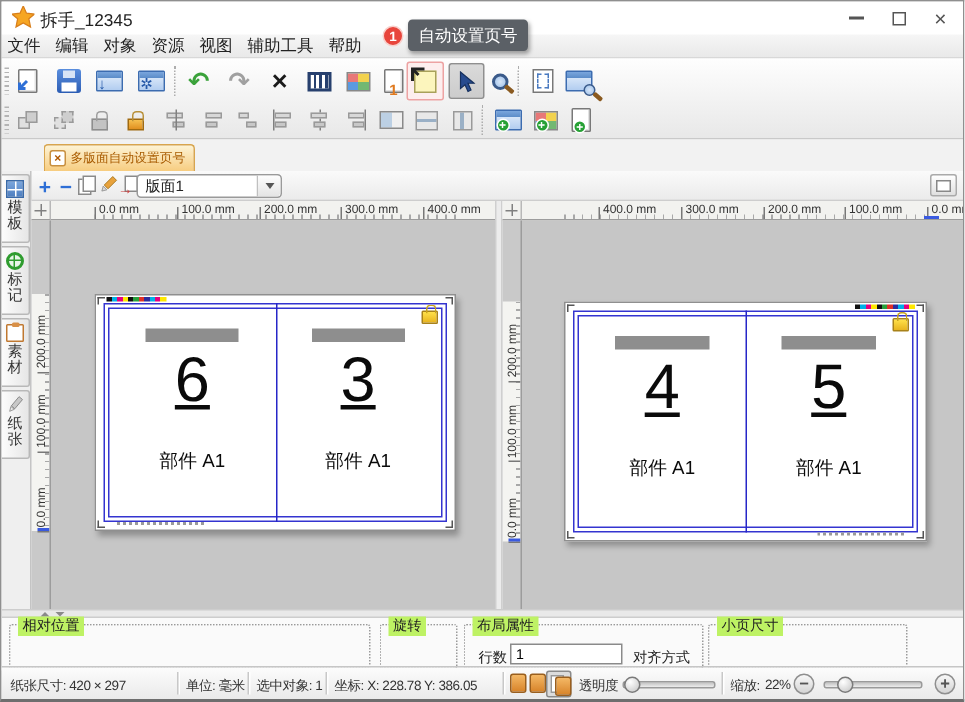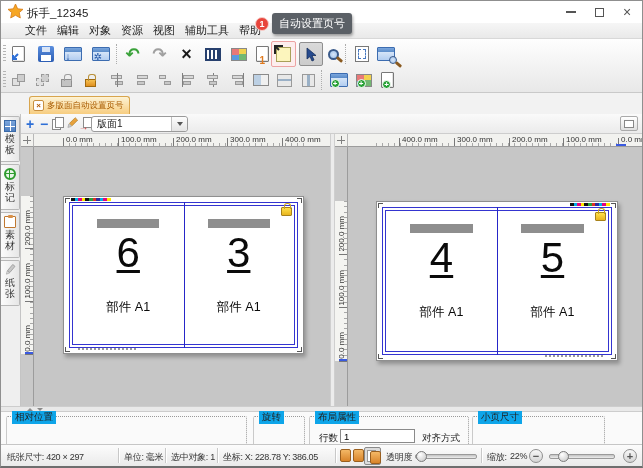--- a/index.html
+++ b/index.html
@@ -7,21 +7,21 @@
 #window{position:relative;width:643px;height:468px;border:1px solid #8f8f8f;border-bottom:2px solid #6e6e6e;background:#fff;font-family:"Liberation Sans","DejaVu Sans",sans-serif;overflow:hidden}
 
 .titlebar{position:absolute;left:0;top:0;right:0;height:22px;background:#fff}
 .apptitle{position:absolute;left:26px;top:5px;font-size:11.5px;color:#222}
 .appicon{position:absolute;left:7px;top:3px}
 .wbtn{position:absolute;top:0;width:30px;height:22px;display:flex;align-items:center;justify-content:center;color:#555}
 .minl{width:10px;height:1.5px;background:#555}
 .maxb{width:9px;height:9px;border:1.5px solid #555}
 .closex{font-size:14px;line-height:14px}
 
-.menubar{position:absolute;left:0;top:22px;right:0;height:16px;background:linear-gradient(#f6f6f6,#e9e9e9);border-bottom:1px solid #d8d8d8;display:flex;align-items:flex-end;padding-left:20px;font-size:11.5px;color:#222}
+.menubar{position:absolute;left:0;top:22px;right:0;height:16px;background:linear-gradient(#f6f6f6,#e9e9e9);border-bottom:1px solid #d8d8d8;display:flex;align-items:flex-end;padding-left:0;font-size:11.5px;color:#222}
 .menu-item{padding:0 4px;margin-right:2px;white-space:nowrap;font-size:11px}
 
 .badge{position:absolute;left:254px;top:16px;width:14px;height:14px;border-radius:50%;background:#e8453c;border:1px solid #f8d0cc;color:#fff;font-size:9px;font-weight:bold;display:flex;align-items:center;justify-content:center;z-index:40}
 .tooltip{position:absolute;left:271px;top:12px;height:21px;background:#5b6066;border-radius:3px;color:#fff;font-size:11px;padding:0 7px;display:flex;align-items:center;box-shadow:1px 2px 3px rgba(0,0,0,.35);z-index:39}
 
 .toolbar{position:absolute;left:0;top:38px;right:0;height:54px;background:linear-gradient(#fefefe,#e8e8e8);border-bottom:1px solid #c9c9c9}
 .ti{position:absolute;width:25px;height:24px;display:flex;align-items:center;justify-content:center}
 .r1{top:3px}.r2{top:29px}
 .tsep{position:absolute;width:1px;height:20px;border-left:1px dotted #adadad}
 .tgrip{position:absolute;left:2px;width:3px;height:18px;background:repeating-linear-gradient(#b4b4b4 0 1px,transparent 1px 3px)}
@@ -138,21 +138,21 @@
 .slug{position:absolute;bottom:3px;height:2px;width:58px;background:repeating-linear-gradient(90deg,#9a9a9a 0 2px,transparent 2px 4px)}
 .bm{position:absolute;background:#3a5ae0}
 .pdiv{position:absolute;left:329px;top:133px;width:5px;height:272px;background:#ececec;border-left:1px solid #cfcfcf;border-right:1px solid #cfcfcf}
 
 .split{position:absolute;left:0;right:0;top:405px;height:6px;background:#e9e9e9;border-top:1px solid #cdcdcd;border-bottom:1px solid #cdcdcd}
 .tri-u{position:absolute;left:26px;top:1px;width:0;height:0;border-left:3px solid transparent;border-right:3px solid transparent;border-bottom:3.5px solid #8a8a8a}
 .tri-d{position:absolute;left:36px;top:1px;width:0;height:0;border-left:3px solid transparent;border-right:3px solid transparent;border-top:3.5px solid #8a8a8a}
 
 .props{position:absolute;left:0;right:0;top:411px;height:35px;background:#fafafa}
 .grp{position:absolute;top:4px;height:30px;border:1px dotted #9a9a9a;border-radius:2px}
-.leg{position:absolute;top:-6px;left:5px;background:#0ea5e9;padding:0 3px;font-size:9.5px;color:#222;white-space:nowrap}
+.leg{position:absolute;top:-6px;left:5px;background:#bef264;padding:0 3px;font-size:9.5px;color:#222;white-space:nowrap}
 .fl{position:absolute;left:9px;top:15px;font-size:9.5px;color:#222}
 .rows-input{position:absolute;left:30px;top:12px;width:75px;height:14px;border:1px solid #8a8a8a;font-size:9.5px;padding:0 3px;font-family:inherit}
 .al{position:absolute;left:112px;top:15px;font-size:9.5px;color:#222}
 
 .status{position:absolute;left:0;right:0;bottom:0;height:22px;background:linear-gradient(#fcfcfc,#eaeaea);border-top:1px solid #c6c6c6;font-size:9.5px;color:#333}
 .sf{position:absolute;top:6px;white-space:nowrap;font-size:9px;letter-spacing:-0.3px}
 .ssep{position:absolute;top:3px;width:1px;height:15px;background:#c8c8c8;box-shadow:1px 0 0 #fff}
 .oic{position:absolute;top:4px;width:11px;height:13px;border:1px solid #9a5f1e;background:linear-gradient(#f4b866,#d8842a);border-radius:2px}
 .oic3w{position:absolute;left:363px;top:2px;width:17px;height:18px;border:1px solid #8a8a8a;background:#dcdcdc;border-radius:2px}
 .oic3w .pg3{position:absolute;left:2px;top:2px;width:9px;height:12px;background:#fff;border:1px solid #999}

